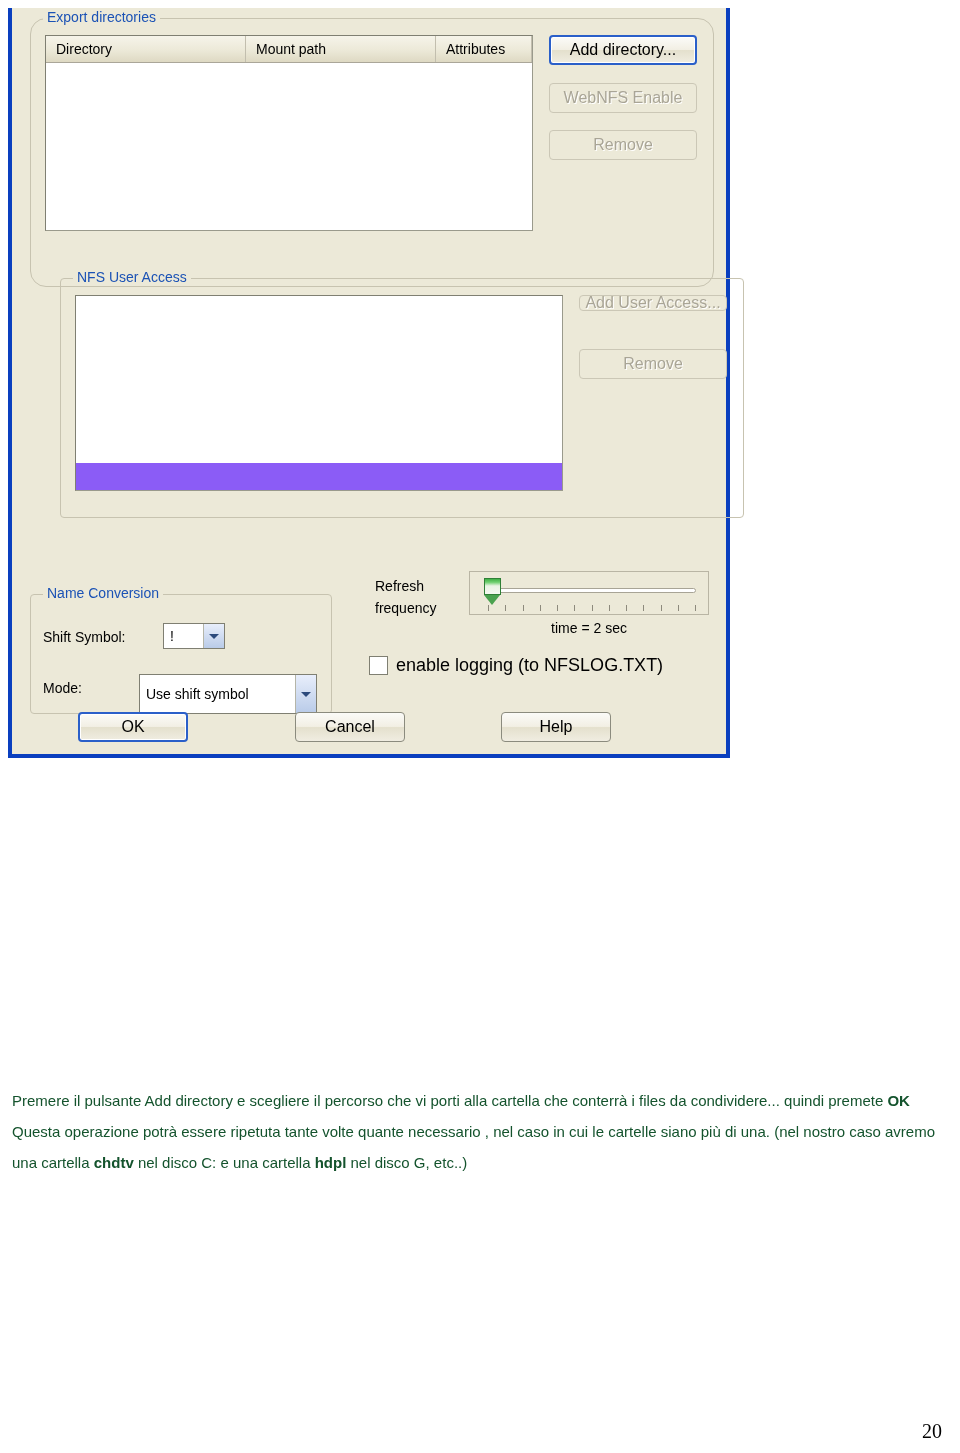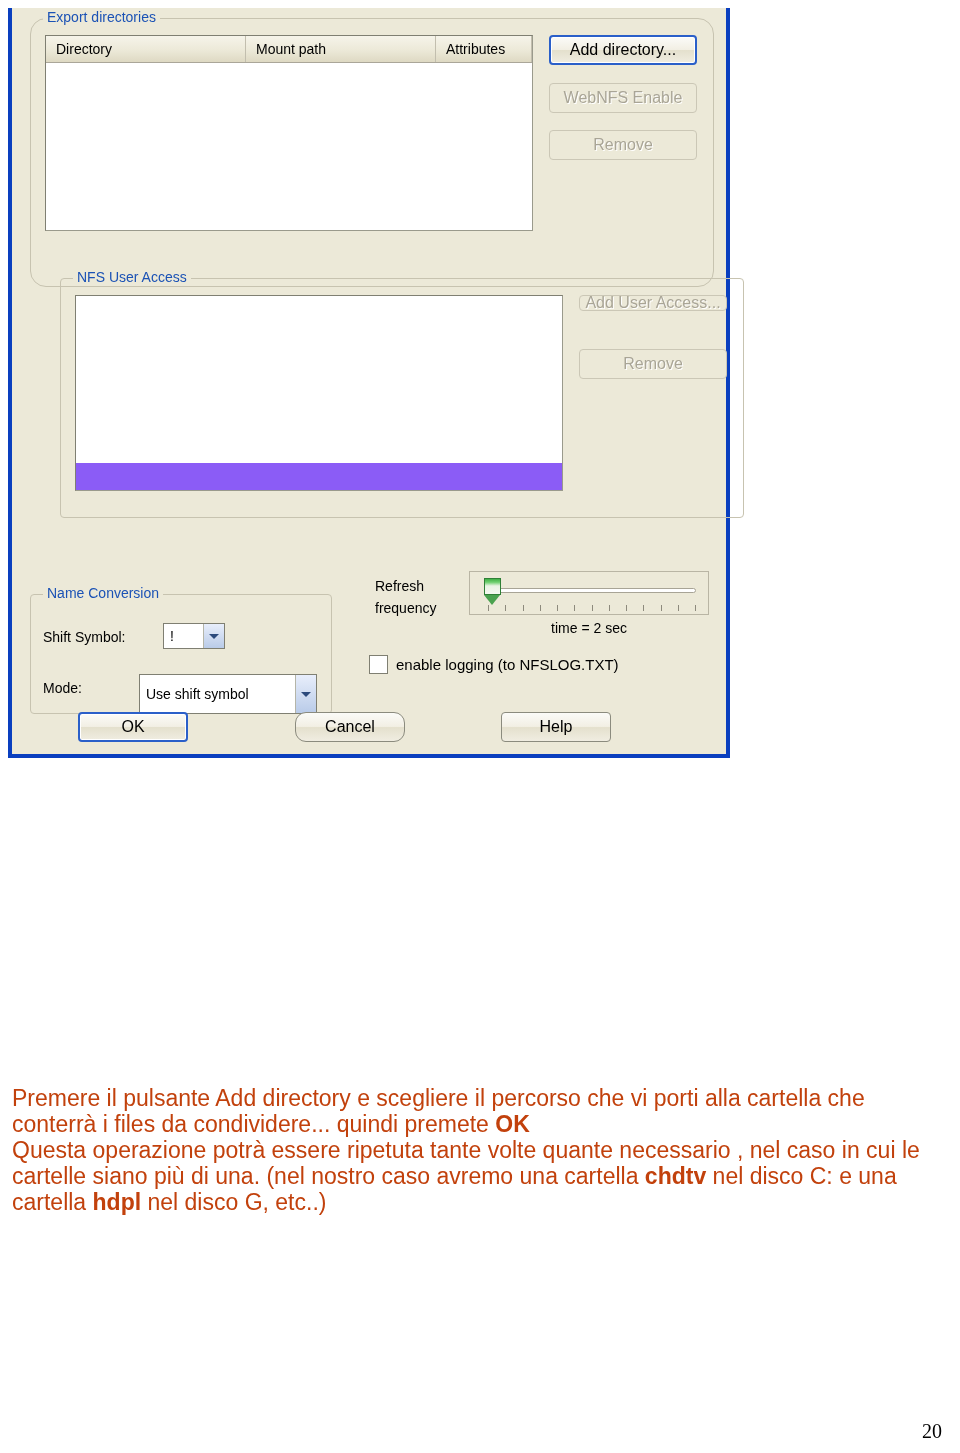--- a/index.html
+++ b/index.html
@@ -160,26 +160,26 @@
     position:absolute;left:472px;top:623px;width:240px;
     text-align:center;font-size:14px;color:#000;
   }
 
   
   #chk-row{position:absolute;left:372px;top:658px;display:flex;align-items:center;}
   #chk-box{
     width:19px;height:19px;background:#ffffff;
     border:1px solid #7f7f72;box-sizing:border-box;
   }
-  #chk-label{margin-left:8px;font-size:15px;color:#000;white-space:nowrap;}
+  #chk-label{margin-left:8px;font-size:18px;color:#000;white-space:nowrap;}
 
   
   #prose{
     position:absolute;left:12px;top:1085px;width:940px;
-    font-size:23px;line-height:26px;color:#c2410c;
+    font-size:15px;line-height:31px;color:#14532d;
   }
   #prose b{font-weight:bold;}
   #pagenum{
     position:absolute;right:18px;top:1420px;
     font-family:"Liberation Serif", serif;font-size:20px;color:#000;
   }
 </style>
 </head>
 <body>
 
@@ -274,21 +274,21 @@
     </div>
   </div>
   <div id="slider-time" style="left:457px;top:612px;">time = 2 sec</div>
 
   <div id="chk-row" style="left:357px;top:647px;">
     <span id="chk-box"></span>
     <span id="chk-label">enable logging (to NFSLOG.TXT)</span>
   </div>
 
   <div class="btn focus" style="left:66px;top:704px;width:110px;height:30px;">OK</div>
-  <div class="btn" style="left:283px;top:704px;width:110px;height:30px;border-radius:11px;">Cancel</div>
+  <div class="btn" style="left:283px;top:704px;width:110px;height:30px;">Cancel</div>
   <div class="btn" style="left:489px;top:704px;width:110px;height:30px;">Help</div>
 
 </div>
 
 <div id="prose">
   <p style="margin:0;">
     <span>Premere il pulsante Add directory e scegliere il percorso che vi porti alla cartella che conterrà i files da condividere... quindi premete </span><b>OK</b>
   </p>
   <p style="margin:0;">
     <span>Questa operazione potrà essere ripetuta tante volte quante necessario , nel caso in cui le cartelle siano più di una. (nel nostro caso avremo una cartella </span><b>chdtv</b><span> nel disco C: e una cartella </span><b>hdpl</b><span> nel disco G, etc..)</span>

